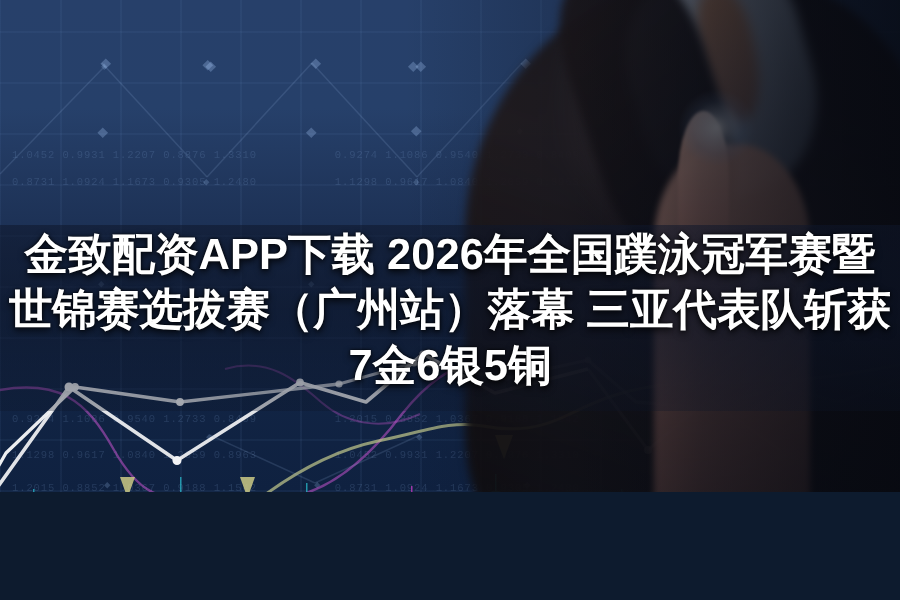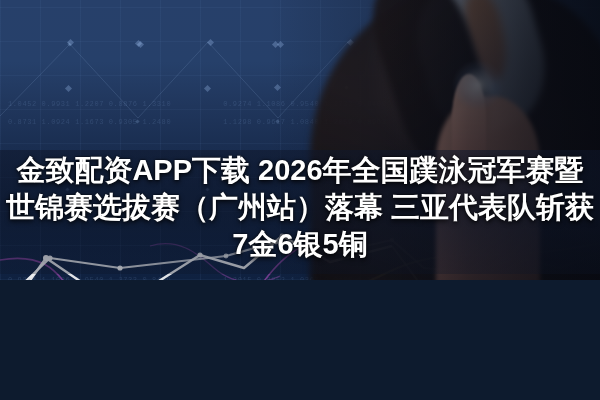--- a/index.html
+++ b/index.html
@@ -4,21 +4,21 @@
 <title>News Banner</title>
 <style>
   html, body {
     margin: 0;
     padding: 0;
     background: #0d1b2e;
   }
   .stage {
     position: relative;
     width: 600px;
-    height: 280px;
+    height: 328px;
     overflow: hidden;
     font-family: "Liberation Sans", "DejaVu Sans", sans-serif;
     background: #1b2f52;
   }
 
   
   .bg-base {
     position: absolute;
     inset: 0;
     background:

